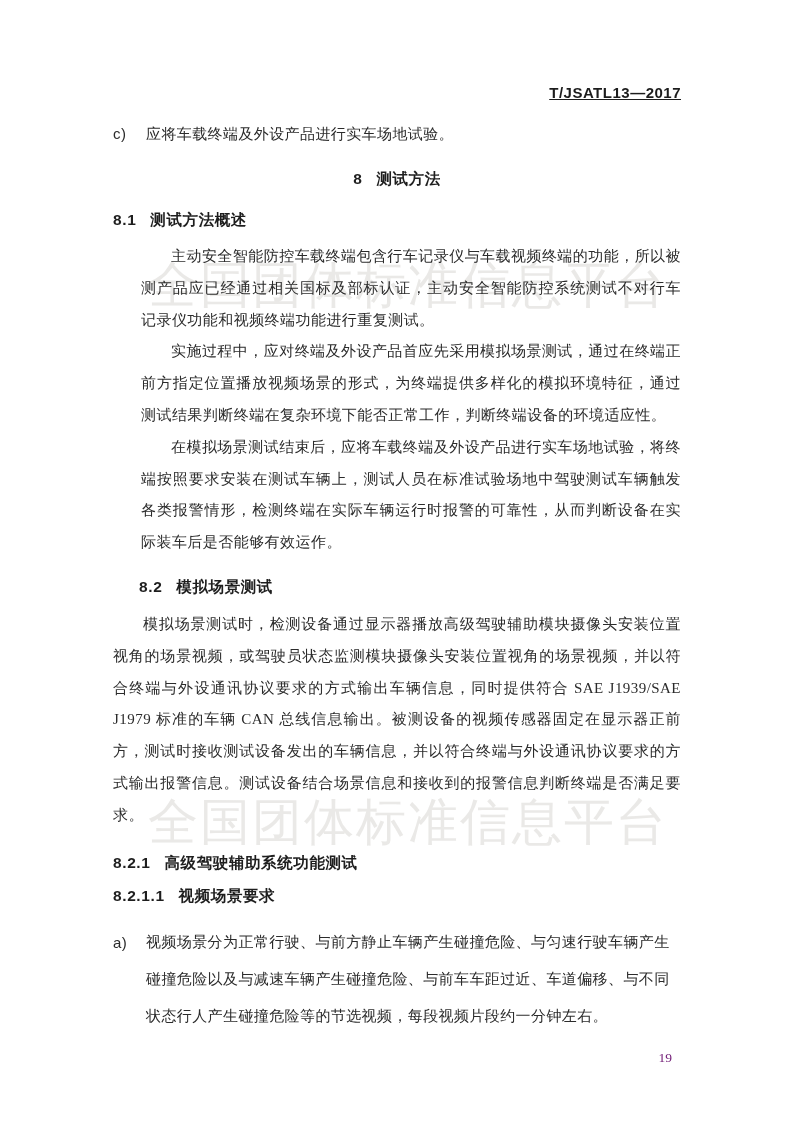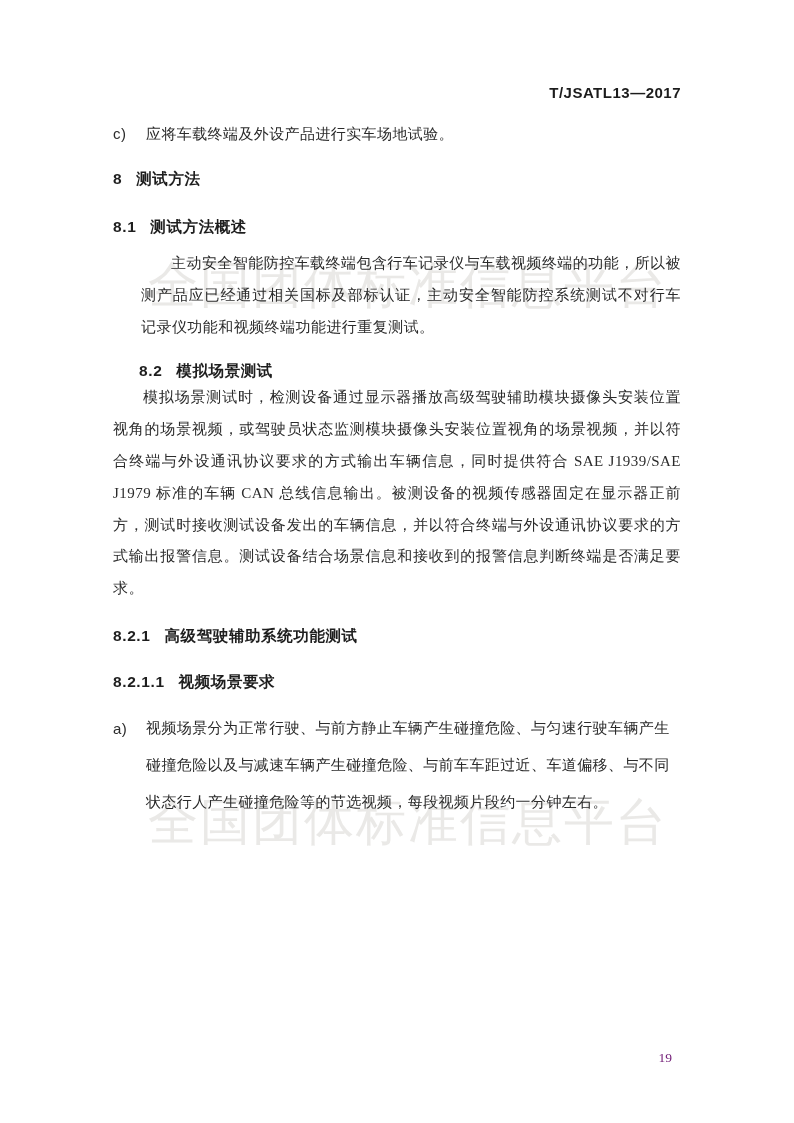--- a/index.html
+++ b/index.html
@@ -19,20 +19,21 @@
     z-index:1;
   }
   .doc-code{
     text-align:right;
     font-family:"Liberation Sans","DejaVu Sans",sans-serif;
     font-weight:bold;
     font-size:15px;
     letter-spacing:0.5px;
     color:#1c1c1c;
     line-height:18px;
+    text-decoration:underline;
   }
   .list-item{
     display:flex;
     font-size:15px;
     line-height:22px;
     letter-spacing:0.4px;
   }
   .list-item .marker{
     flex:0 0 33px;
     font-family:"Liberation Sans","DejaVu Sans",sans-serif;
@@ -42,36 +43,36 @@
   .item-a{margin-top:17px;line-height:37px;}
   .heading{
     font-family:"Liberation Sans","DejaVu Sans",sans-serif;
     font-weight:bold;
     font-size:15.5px;
     color:#1e1e1e;
     letter-spacing:0.6px;
     line-height:22px;
   }
   .heading .h-num{margin-right:14px;}
-  .h-8{margin-top:23px;}
-  .h-8-1{margin-top:26px;}
+  .h-8{margin-top:23px;text-align:center;}
+  .h-8-1{margin-top:19px;}
   .h-8-2{margin-top:17px;margin-left:26px;}
   .h-8-2-1{margin-top:20px;}
-  .h-8-2-1-1{margin-top:24px;}
+  .h-8-2-1-1{margin-top:11px;}
   .para{
     margin:0;
     font-size:15px;
     line-height:31.8px;
     letter-spacing:0.45px;
     text-align:justify;
     text-indent:2em;
     color:#2b2b2b;
   }
   .para-group{margin-top:10px;margin-left:28px;}
-  .p-after-h{}
+  .p-after-h{margin-top:11px;}
   .page-number{
     position:absolute;
     top:1026px;
     right:122px;
     font-size:13.5px;
     color:#701a75;
     font-family:"Liberation Serif","DejaVu Serif",serif;
     margin-top:24px;
   }
   .watermark{
@@ -106,20 +107,22 @@
   <div class="heading h-8">
     <span class="h-num">8</span><span>测试方法</span>
   </div>
 
   <div class="heading h-8-1">
     <span class="h-num">8.1</span><span>测试方法概述</span>
   </div>
 
   <div class="para-group">
     <p class="para">主动安全智能防控车载终端包含行车记录仪与车载视频终端的功能，所以被测产品应已经通过相关国标及部标认证，主动安全智能防控系统测试不对行车记录仪功能和视频终端功能进行重复测试。</p>
+    <p class="para">实施过程中，应对终端及外设产品首应先采用模拟场景测试，通过在终端正前方指定位置播放视频场景的形式，为终端提供多样化的模拟环境特征，通过测试结果判断终端在复杂环境下能否正常工作，判断终端设备的环境适应性。</p>
+    <p class="para">在模拟场景测试结束后，应将车载终端及外设产品进行实车场地试验，将终端按照要求安装在测试车辆上，测试人员在标准试验场地中驾驶测试车辆触发各类报警情形，检测终端在实际车辆运行时报警的可靠性，从而判断设备在实际装车后是否能够有效运作。</p>
   </div>
 
   <div class="heading h-8-2">
     <span class="h-num">8.2</span><span>模拟场景测试</span>
   </div>
 
   <p class="para p-after-h">模拟场景测试时，检测设备通过显示器播放高级驾驶辅助模块摄像头安装位置视角的场景视频，或驾驶员状态监测模块摄像头安装位置视角的场景视频，并以符合终端与外设通讯协议要求的方式输出车辆信息，同时提供符合 SAE J1939/SAE J1979 标准的车辆 CAN 总线信息输出。被测设备的视频传感器固定在显示器正前方，测试时接收测试设备发出的车辆信息，并以符合终端与外设通讯协议要求的方式输出报警信息。测试设备结合场景信息和接收到的报警信息判断终端是否满足要求。</p>
 
   <div class="heading h-8-2-1">
     <span class="h-num">8.2.1</span><span>高级驾驶辅助系统功能测试</span>

